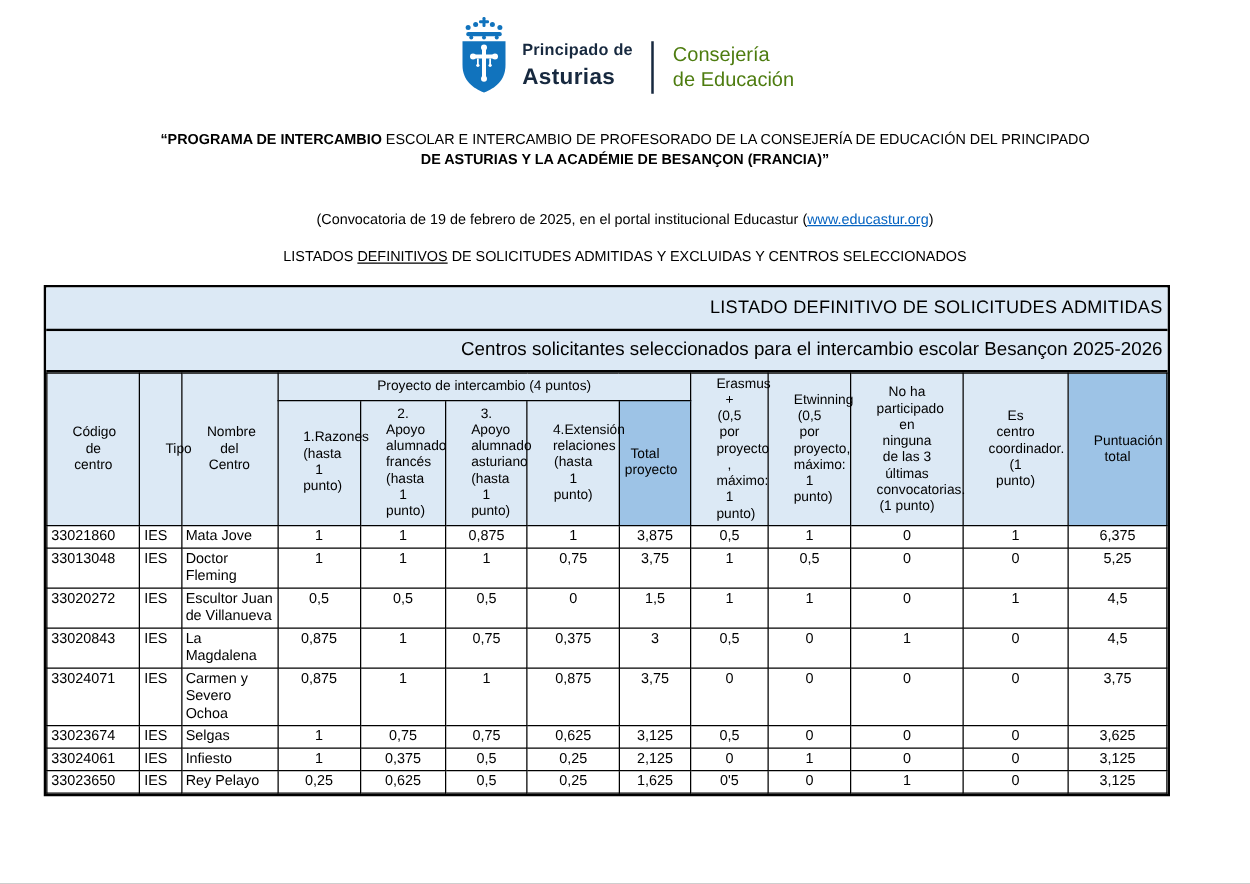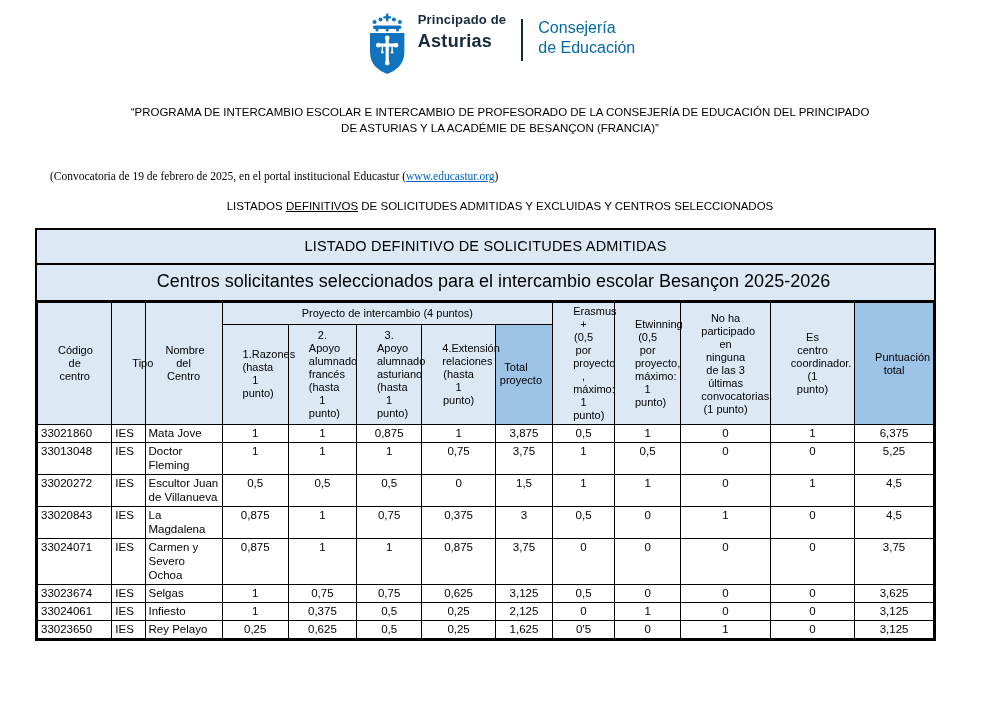--- a/index.html
+++ b/index.html
@@ -16,21 +16,21 @@
   }
 
   
   .logo-block {
     position: absolute;
     top: 13px;
     left: 0;
     width: 100%;
     display: flex;
     justify-content: center;
-    align-items: flex-start;
+    align-items: flex-end;
     gap: 0;
   }
   .logo-shield { flex: 0 0 auto; }
   .brand-text { margin-left: 9px; color: #17293f; }
   .brand-small {
     display: block;
     font-size: 13px;
     font-weight: bold;
     letter-spacing: 0.2px;
     line-height: 14px;
@@ -42,46 +42,46 @@
     letter-spacing: 0.3px;
     line-height: 28px;
   }
   .logo-divider {
     width: 2px;
     height: 42px;
     background: #17293f;
     margin: 6px 15px 0 15px;
   }
   .dept-text {
-    color: #0369a1;
+    color: #4d7c0f;
     font-size: 16px;
     font-weight: 500;
     line-height: 20px;
     padding-top: 5px;
   }
 
   
   .intro {
     position: absolute;
     top: 105px;
     left: 50px;
     width: 900px;
     text-align: center;
     font-size: 11.5px;
     line-height: 15.5px;
     color: #000;
   }
-  .intro b { font-weight: normal; }
+  .intro b { font-weight: bold; }
   .convocatoria {
     position: absolute;
     top: 170px;
     left: 50px;
     width: 900px;
+    text-align: center;
     font-size: 11.5px;
-    font-family: Liberation Serif, serif;
   }
   .listados {
     position: absolute;
     top: 200px;
     left: 50px;
     width: 900px;
     text-align: center;
     font-size: 11.5px;
   }
   .link { color: #0563c1; text-decoration: underline; cursor: pointer; }
@@ -90,25 +90,25 @@
   
   .table-wrap {
     position: absolute;
     top: 228px;
     left: 35px;
     width: 901px;
     border: 2px solid #000;
   }
   .tbl-title {
     background: #dce9f5;
-    text-align: center;
+    text-align: right;
     border-bottom: 2px solid #000;
   }
   .tbl-title-1 { font-size: 14.5px; padding: 8px 4px 9px 4px; letter-spacing: 0.2px; }
-  .tbl-title-2 { font-size: 18px; padding: 6px 4px 8px 20px; }
+  .tbl-title-2 { font-size: 15px; padding: 6px 4px 8px 20px; }
 
   table {
     width: 100%;
     border-collapse: collapse;
     table-layout: fixed;
   }
   th, td { border: 1px solid #000; }
   th {
     background: #dce9f5;
     font-weight: normal;

